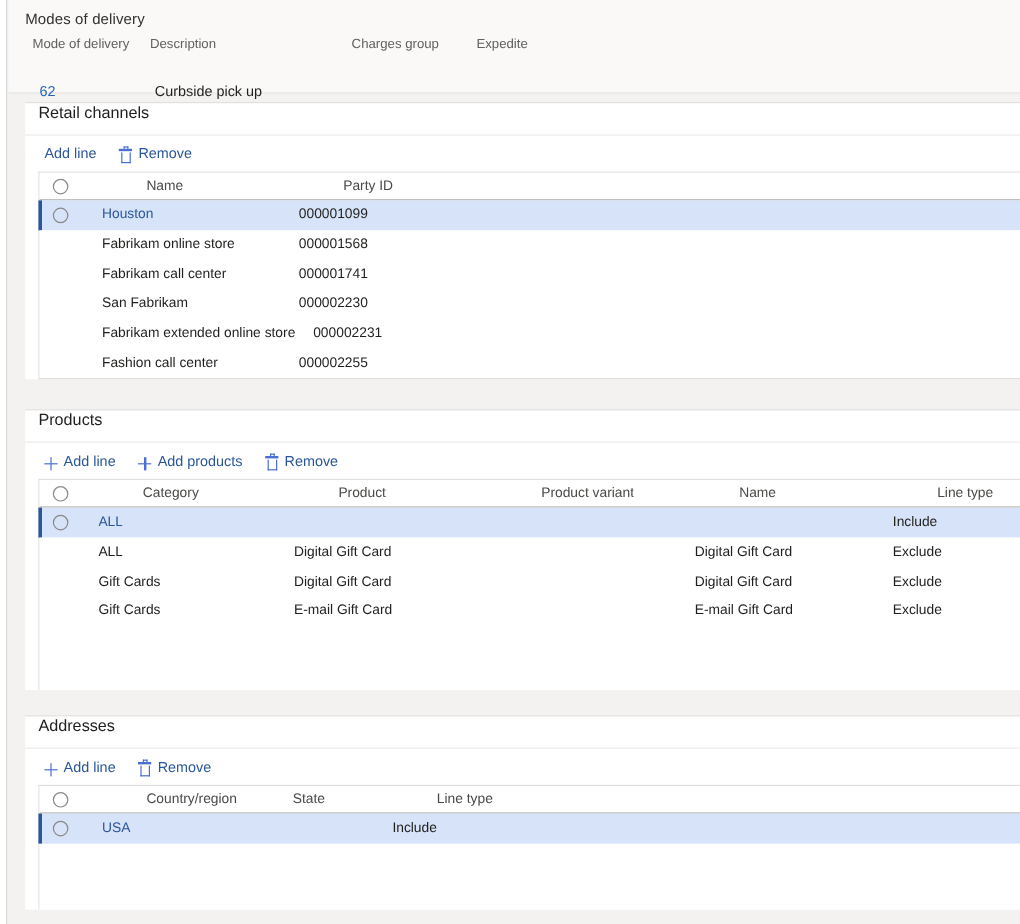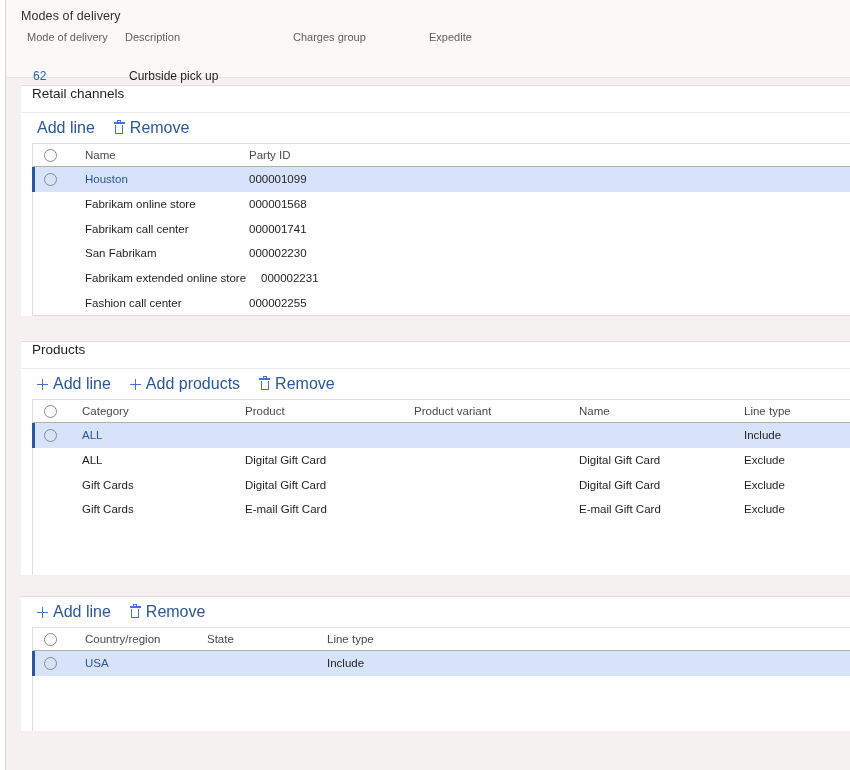--- a/index.html
+++ b/index.html
@@ -73,21 +73,21 @@
     color: #201f1e;
     padding: 0 0 2px 4px;
     width: 100%;
     outline: none;
   }
   .field-input.link-value { color: #2266bb; padding-left: 6px; }
 
   .f-mode      { left: 6px;   width: 92px; }
   .f-desc      { left: 104px; width: 168px; }
   .f-charges   { left: 272px; width: 126px; }
-  .f-expedite  { left: 408px; width: 126px; }
+  .f-expedite  { left: 376px; width: 126px; }
 
   
   .card {
     position: absolute;
     left: 21px;
     width: 829px;
     background: #ffffff;
     border-top: 1px solid #e1dfdd;
   }
   .card-title {
@@ -102,23 +102,23 @@
   .toolbar {
     height: 30px;
     display: flex;
     align-items: center;
     padding: 0 0 0 14px;
     gap: 15px;
     border-bottom: 0;
   }
   .tb-btn {
     display: inline-flex;
-    align-items: center;
+    align-items: flex-end;
     gap: 5px;
-    font-size: 16px;
+    font-size: 12px;
     color: #2b579a;
     cursor: pointer;
     white-space: nowrap;
     line-height: 16px;
     background: none;
     border: 0;
     padding: 2px 2px;
     font-family: "Liberation Sans", sans-serif;
   }
   .plus-icon {
@@ -204,21 +204,21 @@
     position: absolute;
     top: 0;
     height: 100%;
     display: flex;
     align-items: center;
     font-size: 11.5px;
     color: #201f1e;
     white-space: nowrap;
     overflow: hidden;
   }
-  .grid-header .cell { color: #4a4a48; font-size: 11.5px; }
+  .grid-header .cell { color: #4a4a48; font-size: 11.5px; margin-left: 37px; }
   .grid-row.selected .cell { color: #2b579a; }
   .grid-row.selected .cell.plain { color: #201f1e; }
 
   .empty-filler { background: #ffffff; }
 </style>
 </head>
 <body>
 
 <div id="app">
 
@@ -356,20 +356,21 @@
           <span class="cell plain" style="left:212px">E-mail Gift Card</span>
           <span class="cell plain" style="left:381px"></span>
           <span class="cell plain" style="left:546px">E-mail Gift Card</span>
           <span class="cell plain" style="left:711px">Exclude</span>
         </div>
         <div class="empty-filler" style="height: 53px;"></div>
       </div>
   </div>
 
   <div class="card" id="card-addresses" style="top:596px;">
+    <div class="card-title">Addresses</div>
     <div class="toolbar" id="tb-addresses">
         <button class="tb-btn">
           <span class="plus-icon"></span>
           <span>Add line</span>
         </button>
         <button class="tb-btn">
           <span class="trash-icon">
             <span class="handle"></span>
             <span class="lid"></span>
             <span class="body"></span>

